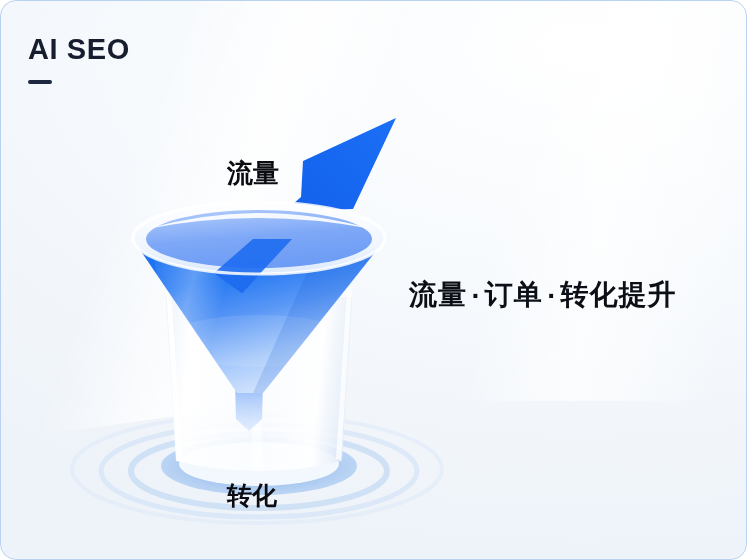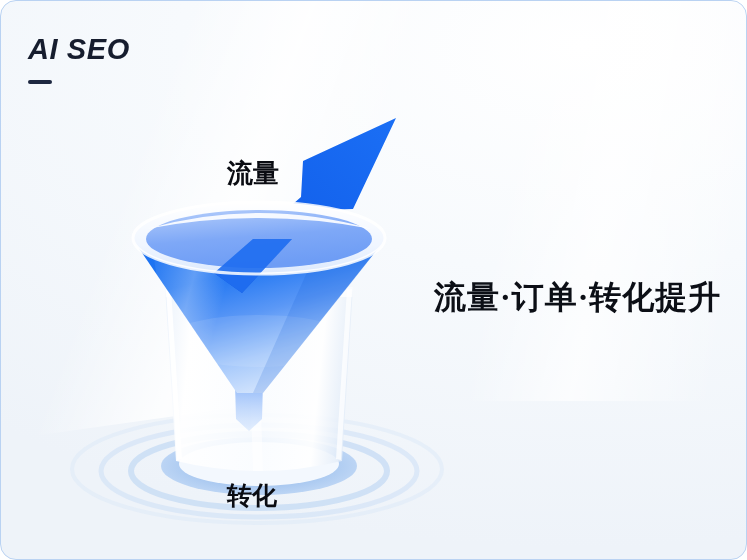--- a/index.html
+++ b/index.html
@@ -23,36 +23,36 @@
     left:-120px;top:-220px;width:760px;height:620px;
     background:linear-gradient(118deg, rgba(255,255,255,0) 40%, rgba(255,255,255,.85) 52%, rgba(255,255,255,0) 64%);
     transform:rotate(-8deg);
   }
   .sheen-b{
     right:-180px;top:-120px;width:620px;height:520px;
     background:linear-gradient(100deg, rgba(255,255,255,0) 35%, rgba(255,255,255,.7) 50%, rgba(255,255,255,0) 70%);
   }
 
   
-  #title-block{position:absolute;left:27px;top:34px;font-style:italic;}
+  #title-block{position:absolute;left:27px;top:34px;}
   #page-title{
     font-size:29px;font-weight:bold;color:#161d2e;
     letter-spacing:.6px;line-height:1;
     font-family:"Liberation Sans","DejaVu Sans",sans-serif;
   }
   #title-rule{
     margin-top:16px;width:24px;height:4px;border-radius:2px;background:#1d2740;
   }
 
   
   #headline{
-    position:absolute;left:433px;top:275px;
-    font-size:32px;font-weight:bold;color:#0c0f16;
+    position:absolute;left:408px;top:275px;
+    font-size:28px;font-weight:bold;color:#0c0f16;
     letter-spacing:1px;white-space:nowrap;
-    font-family:Liberation Serif, serif;
+    font-family:Liberation Mono, monospace;
   }
 
   
   #illustration{position:absolute;left:0;top:0;width:470px;height:536px;}
   #illustration svg{display:block;}
 
   .label{
     position:absolute;font-weight:bold;color:#0a0c12;
     font-family:"DejaVu Sans","Liberation Sans",sans-serif;
     white-space:nowrap;

